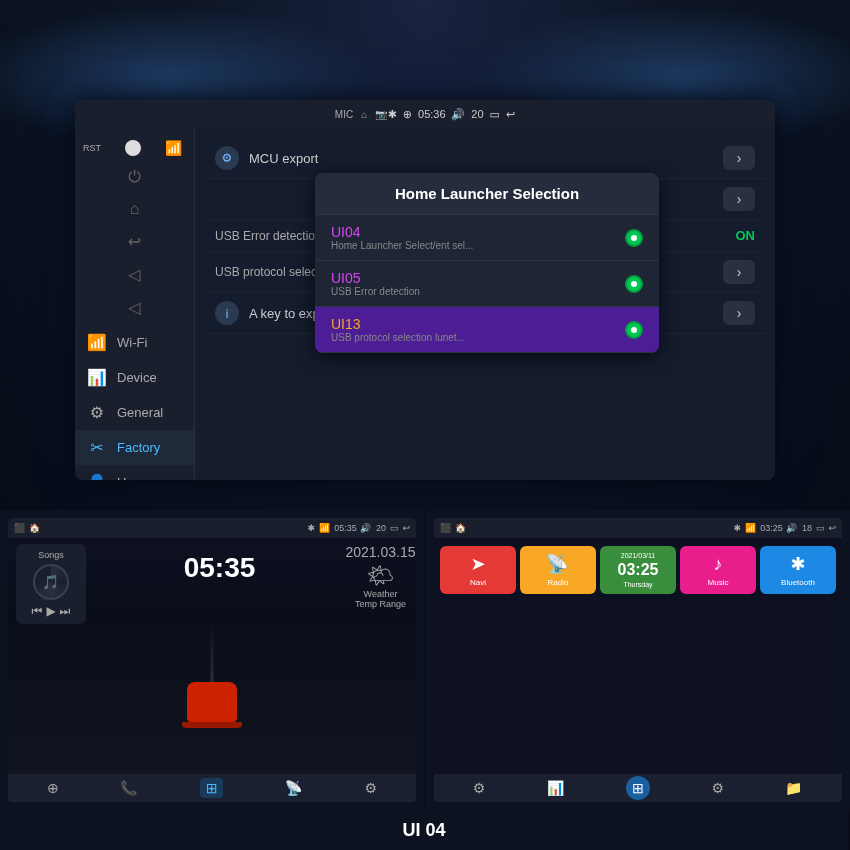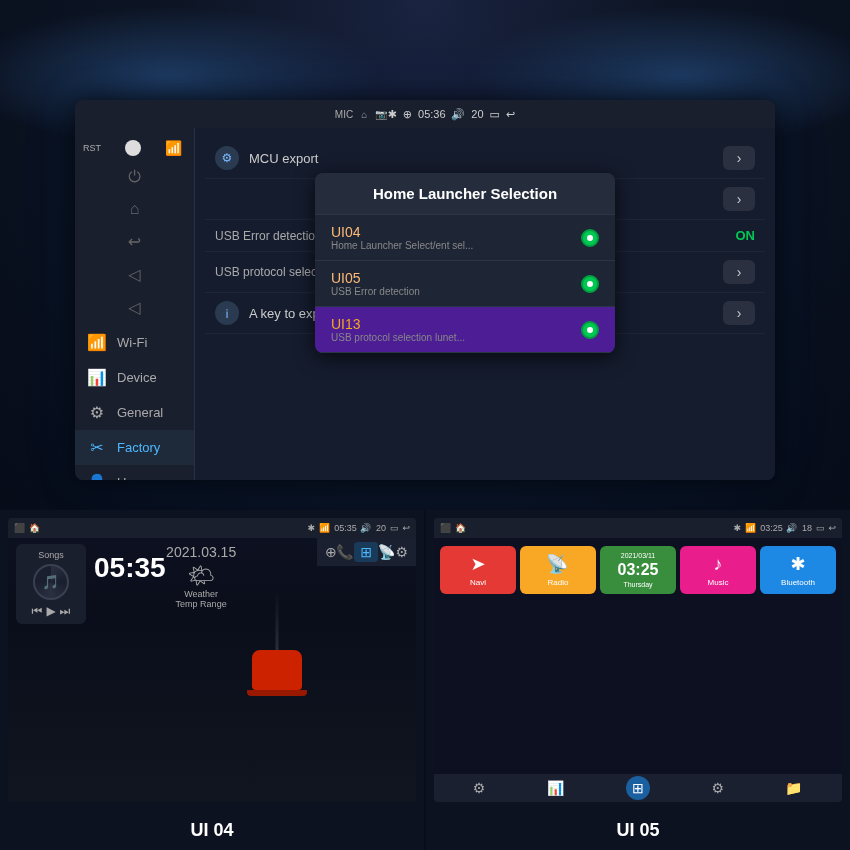--- a/index.html
+++ b/index.html
@@ -164,21 +164,21 @@
       justify-content: center;
       font-size: 12px;
       color: #7abaff;
     }
 
     
     .dropdown-overlay {
       position: absolute;
       top: 45px;
       left: 120px;
-      width: 300px;
+      width: 344px;
       background: #1e2535;
       border-radius: 8px;
       box-shadow: 0 4px 20px rgba(0,0,0,0.7);
       z-index: 10;
       overflow: hidden;
     }
 
     .dropdown-title {
       text-align: center;
       padding: 12px;
@@ -202,21 +202,21 @@
       background: #4c1d95;
     }
 
     .dropdown-item-left {
       display: flex;
       flex-direction: column;
     }
 
     .dropdown-item-label {
       font-size: 14px;
-      color: #fdba74;
+      color: #d946ef;
       font-weight: 500;
     }
 
     .dropdown-item-sublabel {
       font-size: 10px;
       color: #888;
     }
 
     .dropdown-item.ui13 .dropdown-item-label {
       color: #f5a623;
@@ -293,21 +293,21 @@
       align-items: center;
       gap: 4px;
     }
 
     
     .ui04-content {
       height: calc(100% - 20px);
       background: linear-gradient(180deg, #0d1020 0%, #0a0e1a 30%, #111520 100%);
       position: relative;
       display: flex;
-      flex-direction: row;
+      flex-direction: column;
     }
 
     .ui04-top {
       display: flex;
       padding: 6px 8px;
       gap: 8px;
       align-items: flex-start;
     }
 
     .ui04-music-box {
@@ -774,15 +774,14 @@
             <span class="ui05-nav-icon">⚙</span>
             <span class="ui05-nav-icon">📁</span>
           </div>
         </div>
       </div>
     </div>
   </div>
 
   <div class="screen-labels">
     <div class="screen-label">UI 04</div>
-    <div class="screen-label">UI 05</div>
   </div>
 </div>
 
 </body></html>

